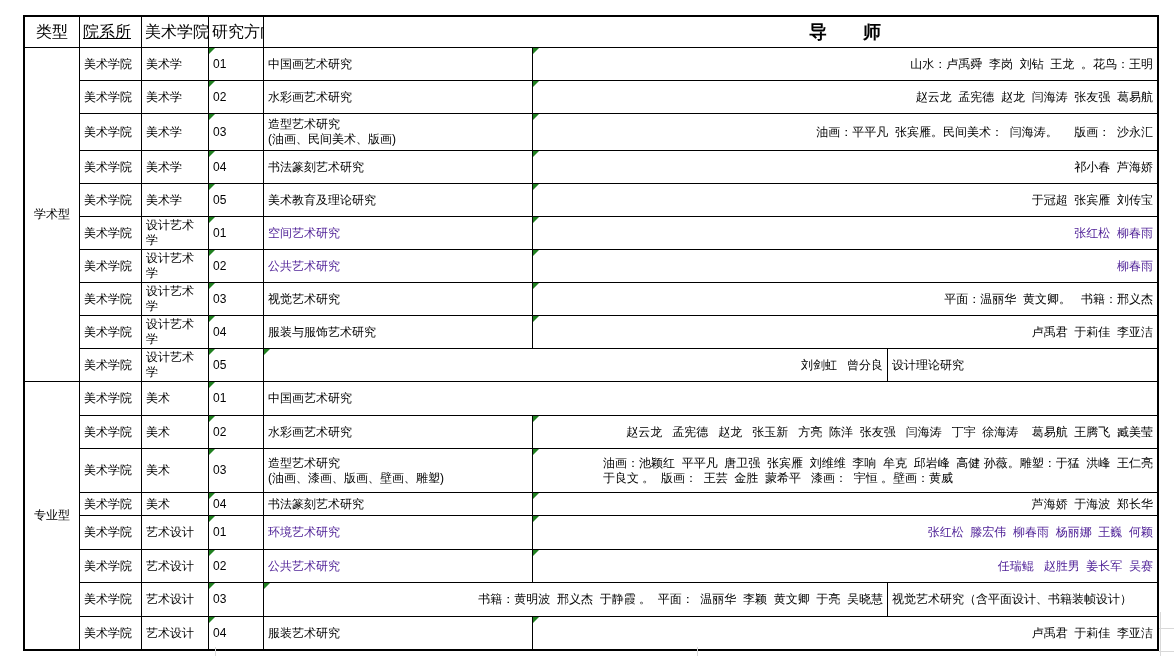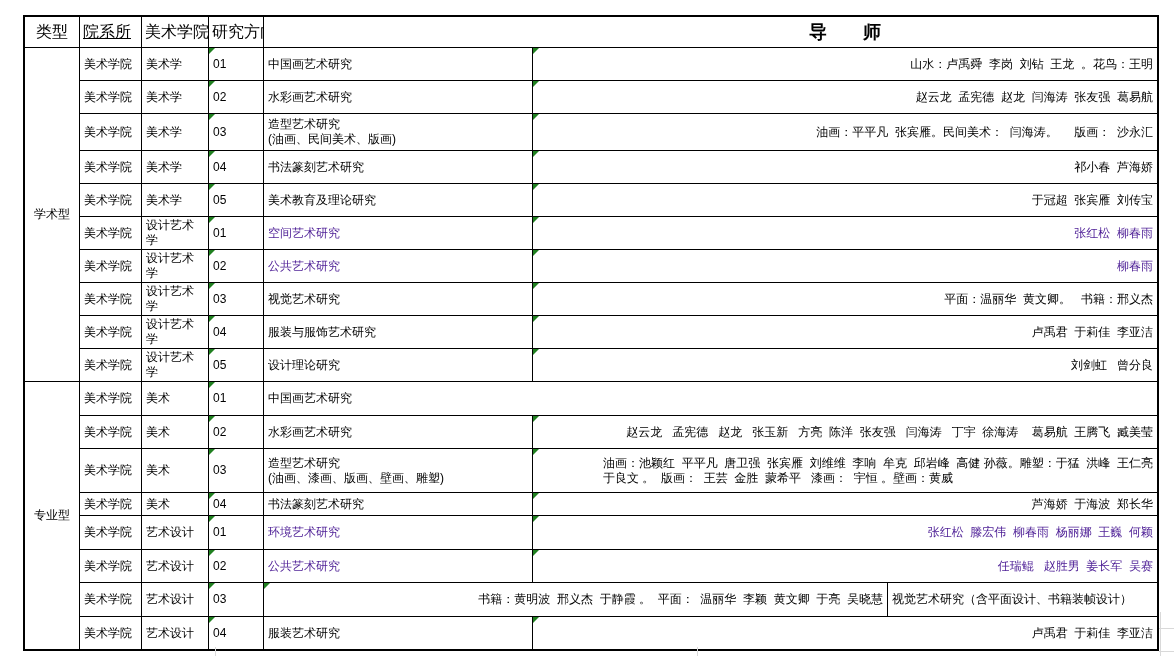--- a/index.html
+++ b/index.html
@@ -232,26 +232,26 @@
               <div class="cell c-dept">
                 <span>美术学院</span>
               </div>
               <div class="cell c-major">
                 <span>设计艺术学</span>
               </div>
               <div class="cell c-code">
                 <span>05</span>
                 <span class="flag"></span>
               </div>
+              <div class="cell c-adv">
+                <span> 刘剑虹   曾分良</span>
+                <span class="flag"></span>
+              </div>
               <div class="cell c-dir">
                 <span>设计理论研究</span>
-              </div>
-              <div class="cell c-adv">
-                <span> 刘剑虹   曾分良</span>
-                <span class="flag"></span>
               </div>
             </div>
           </div>
         </div>
         <div class="group">
           <div class="type-cell">专业型</div>
           <div class="rows">
             <div class="row" style="height: 34px;">
               <div class="cell c-dept">
                 <span>美术学院</span>

